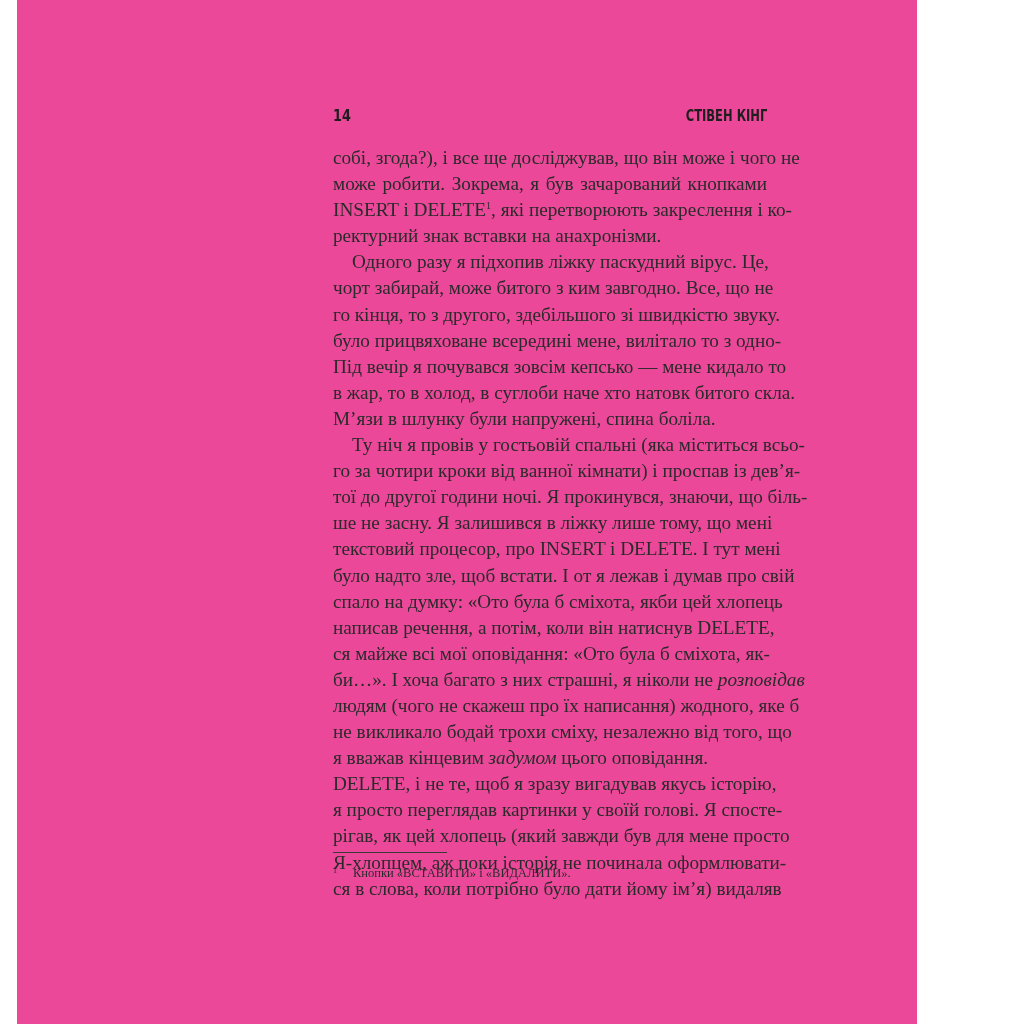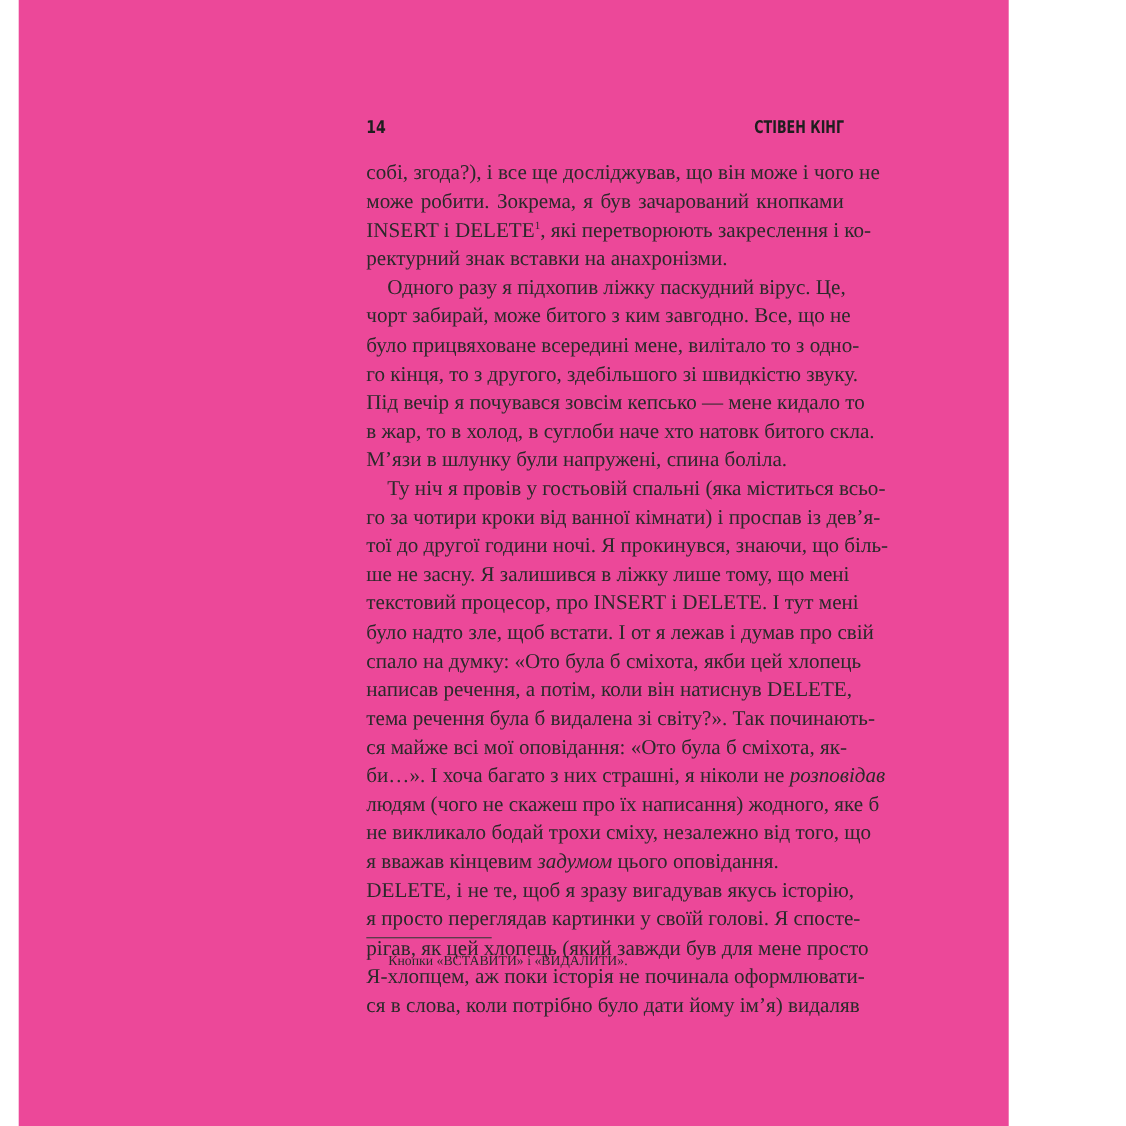--- a/index.html
+++ b/index.html
@@ -39,34 +39,33 @@
     <span class="rh-right">СТІВЕН КІНГ</span>
   </div>
 
   <div class="body-text" id="body-text">
       <span class="ln j">собі, згода?), і все ще досліджував, що він може і чого не</span>
       <span class="ln j">може робити. Зокрема, я був зачарований кнопками</span>
       <span class="ln j">INSERT і DELETE<sup>1</sup>, які перетворюють закреслення і ко-</span>
       <span class="ln l">ректурний знак вставки на анахронізми.</span>
       <span class="ln j ind">Одного разу я підхопив ліжку паскудний вірус. Це,</span>
       <span class="ln j">чорт забирай, може битого з ким завгодно. Все, що не</span>
+      <span class="ln j">го кінця, то з другого, здебільшого зі швидкістю звуку.</span>
       <span class="ln j">було прицвяховане всередині мене, вилітало то з одно-</span>
-      <span class="ln j">го кінця, то з другого, здебільшого зі швидкістю звуку.</span>
       <span class="ln j">Під вечір я почувався зовсім кепсько — мене кидало то</span>
       <span class="ln j">в жар, то в холод, в суглоби наче хто натовк битого скла.</span>
       <span class="ln l">М’язи в шлунку були напружені, спина боліла.</span>
       <span class="ln j ind">Ту ніч я провів у гостьовій спальні (яка міститься всьо-</span>
       <span class="ln j">го за чотири кроки від ванної кімнати) і проспав із дев’я-</span>
       <span class="ln j">тої до другої години ночі. Я прокинувся, знаючи, що біль-</span>
       <span class="ln j">ше не засну. Я залишився в ліжку лише тому, що мені</span>
       <span class="ln j">текстовий процесор, про INSERT і DELETE. І тут мені</span>
       <span class="ln j">було надто зле, щоб встати. І от я лежав і думав про свій</span>
       <span class="ln j">спало на думку: «Ото була б сміхота, якби цей хлопець</span>
       <span class="ln j">написав речення, а потім, коли він натиснув DELETE,</span>
-      <span class="ln j">тема речення була б видалена зі світу?». Так починають-</span>
       <span class="ln j">ся майже всі мої оповідання: «Ото була б сміхота, як-</span>
       <span class="ln j">би…». І хоча багато з них страшні, я ніколи не <i>розповідав</i></span>
       <span class="ln j">людям (чого не скажеш про їх написання) жодного, яке б</span>
       <span class="ln j">не викликало бодай трохи сміху, незалежно від того, що</span>
       <span class="ln l">я вважав кінцевим <i>задумом</i> цього оповідання.</span>
       <span class="ln j">DELETE, і не те, щоб я зразу вигадував якусь історію,</span>
       <span class="ln j">я просто переглядав картинки у своїй голові. Я спосте-</span>
       <span class="ln j">рігав, як цей хлопець (який завжди був для мене просто</span>
       <span class="ln j">Я-хлопцем, аж поки історія не починала оформлювати-</span>
       <span class="ln j">ся в слова, коли потрібно було дати йому ім’я) видаляв</span>

